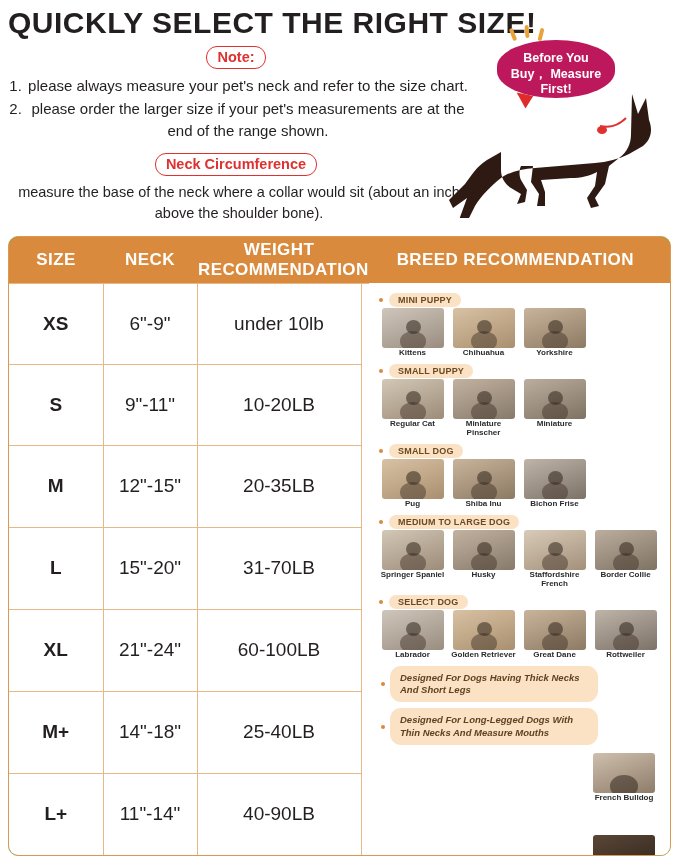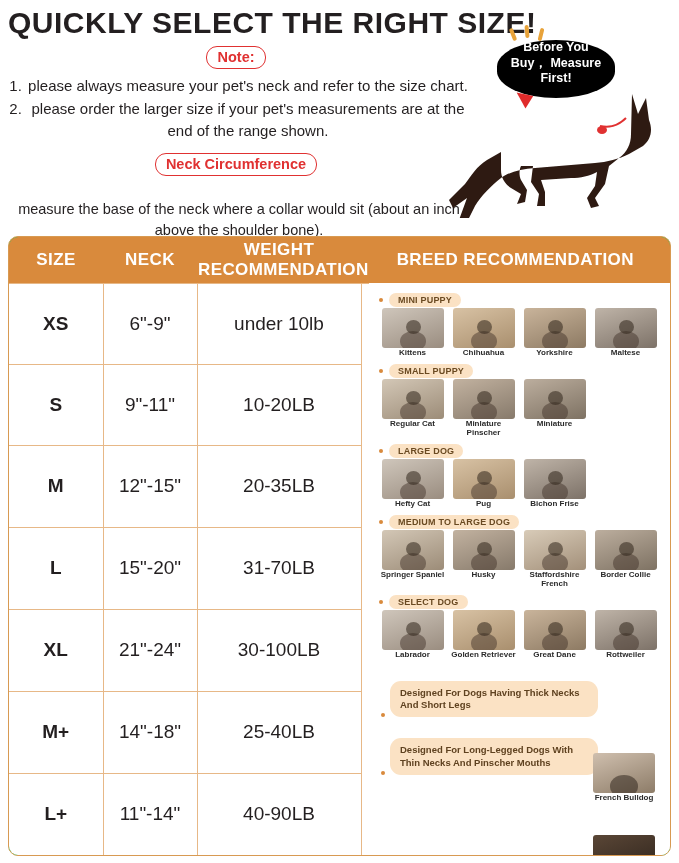--- a/index.html
+++ b/index.html
@@ -48,44 +48,44 @@
     font-size: 15px;
     line-height: 1.42;
   }
   .note-list li { margin-bottom: 2px; }
   .neck-line {
     margin-top: 12px;
   }
   .neck-desc {
     font-size: 14.5px;
     line-height: 1.42;
-    margin-top: 23px;
+    margin-top: 6px;
     padding-left: 6px;
   }
 
   
   .bubble-wrap {
     position: absolute;
     right: 52px;
     top: 28px;
     width: 130px;
     height: 72px;
   }
   .bubble {
     position: absolute;
     left: 0; top: 12px;
     width: 118px; height: 58px;
-    background: #000000;
+    background: #be185d;
     border-radius: 50% / 46%;
     color: #fff;
     font-weight: bold;
     font-size: 12.5px;
     line-height: 1.25;
     display: flex;
-    align-items: flex-start;
+    align-items: flex-end;
     justify-content: center;
     text-align: center;
     padding: 0 8px;
   }
   .bubble:after {
     content: "";
     position: absolute;
     left: 18px; bottom: -10px;
     border-left: 12px solid transparent;
     border-right: 5px solid transparent;
@@ -213,22 +213,23 @@
   }
   .breed-name {
     font-size: 8px;
     font-weight: bold;
     color: #2b2b2b;
     line-height: 1.12;
     margin-top: 1px;
   }
   .note-bar {
     display: flex;
-    align-items: flex-end;
-    margin: 21px 0 2px 4px;
+    align-items: center;
+    margin: 6px 0 2px 4px;
+    font-style: italic;
   }
   .note-bar .dot {
     width: 4px; height: 4px;
     background: #d98a3c;
     border-radius: 50%;
     margin-right: 5px;
     flex: 0 0 auto;
   }
   .note-box {
     background: #fbe2c4;
@@ -317,21 +318,21 @@
           <td class="weight-cell">20-35LB</td>
         </tr>
         <tr style="height:82px">
           <td class="size-cell">L</td>
           <td class="neck-cell">15"-20"</td>
           <td class="weight-cell">31-70LB</td>
         </tr>
         <tr style="height:82px">
           <td class="size-cell">XL</td>
           <td class="neck-cell">21"-24"</td>
-          <td class="weight-cell">30-100LB</td>
+          <td class="weight-cell">60-100LB</td>
         </tr>
         <tr style="height:82px">
           <td class="size-cell">M+</td>
           <td class="neck-cell">14"-18"</td>
           <td class="weight-cell">25-40LB</td>
         </tr>
         <tr style="height:82px">
           <td class="size-cell">L+</td>
           <td class="neck-cell">11"-14"</td>
           <td class="weight-cell">40-90LB</td>
@@ -355,27 +356,20 @@
               </div>
               <div class="breed-name">Chihuahua</div>
             </div>
             <div class="breed-item">
               <div class="thumb" style="background:linear-gradient(160deg,#c9b49b,#8d7a63)">
                 <div style="position:absolute;left:50%;top:58%;width:26px;height:20px;margin-left:-13px;border-radius:50% 50% 45% 45%;background:rgba(60,45,35,.45)"></div>
                 <div style="position:absolute;left:50%;top:30%;width:15px;height:14px;margin-left:-7px;border-radius:50%;background:rgba(50,38,28,.55)"></div>
               </div>
               <div class="breed-name">Yorkshire</div>
             </div>
-            <div class="breed-item">
-              <div class="thumb" style="background:linear-gradient(160deg,#bfb4a8,#7d7268)">
-                <div style="position:absolute;left:50%;top:58%;width:26px;height:20px;margin-left:-13px;border-radius:50% 50% 45% 45%;background:rgba(60,45,35,.45)"></div>
-                <div style="position:absolute;left:50%;top:30%;width:15px;height:14px;margin-left:-7px;border-radius:50%;background:rgba(50,38,28,.55)"></div>
-              </div>
-              <div class="breed-name">Maltese</div>
-            </div>
           </div></div>
         <div class="group"><div class="group-tag">SMALL PUPPY</div><div class="row-imgs">
             <div class="breed-item">
               <div class="thumb" style="background:linear-gradient(160deg,#d3c7b6,#9c8c78)">
                 <div style="position:absolute;left:50%;top:58%;width:26px;height:20px;margin-left:-13px;border-radius:50% 50% 45% 45%;background:rgba(60,45,35,.45)"></div>
                 <div style="position:absolute;left:50%;top:30%;width:15px;height:14px;margin-left:-7px;border-radius:50%;background:rgba(50,38,28,.55)"></div>
               </div>
               <div class="breed-name">Regular Cat</div>
             </div>
             <div class="breed-item">
@@ -386,34 +380,34 @@
               <div class="breed-name">Minlature Pinscher</div>
             </div>
             <div class="breed-item">
               <div class="thumb" style="background:linear-gradient(160deg,#bcae9e,#7e7263)">
                 <div style="position:absolute;left:50%;top:58%;width:26px;height:20px;margin-left:-13px;border-radius:50% 50% 45% 45%;background:rgba(60,45,35,.45)"></div>
                 <div style="position:absolute;left:50%;top:30%;width:15px;height:14px;margin-left:-7px;border-radius:50%;background:rgba(50,38,28,.55)"></div>
               </div>
               <div class="breed-name">Miniature</div>
             </div>
           </div></div>
-        <div class="group"><div class="group-tag">LARGE DOG</div><div class="row-imgs">
-            <div class="breed-item">
-              <div class="thumb" style="background:linear-gradient(160deg,#cfc6bb,#9a8d80)">
-                <div style="position:absolute;left:50%;top:58%;width:26px;height:20px;margin-left:-13px;border-radius:50% 50% 45% 45%;background:rgba(60,45,35,.45)"></div>
-                <div style="position:absolute;left:50%;top:30%;width:15px;height:14px;margin-left:-7px;border-radius:50%;background:rgba(50,38,28,.55)"></div>
-              </div>
-              <div class="breed-name">Hefty Cat</div>
-            </div>
+        <div class="group"><div class="group-tag">SMALL DOG</div><div class="row-imgs">
             <div class="breed-item">
               <div class="thumb" style="background:linear-gradient(160deg,#d8c2a4,#a98f6e)">
                 <div style="position:absolute;left:50%;top:58%;width:26px;height:20px;margin-left:-13px;border-radius:50% 50% 45% 45%;background:rgba(60,45,35,.45)"></div>
                 <div style="position:absolute;left:50%;top:30%;width:15px;height:14px;margin-left:-7px;border-radius:50%;background:rgba(50,38,28,.55)"></div>
               </div>
               <div class="breed-name">Pug</div>
+            </div>
+            <div class="breed-item">
+              <div class="thumb" style="background:linear-gradient(160deg,#c9b49b,#8d7a63)">
+                <div style="position:absolute;left:50%;top:58%;width:26px;height:20px;margin-left:-13px;border-radius:50% 50% 45% 45%;background:rgba(60,45,35,.45)"></div>
+                <div style="position:absolute;left:50%;top:30%;width:15px;height:14px;margin-left:-7px;border-radius:50%;background:rgba(50,38,28,.55)"></div>
+              </div>
+              <div class="breed-name">Shiba Inu</div>
             </div>
             <div class="breed-item">
               <div class="thumb" style="background:linear-gradient(160deg,#bfb4a8,#7d7268)">
                 <div style="position:absolute;left:50%;top:58%;width:26px;height:20px;margin-left:-13px;border-radius:50% 50% 45% 45%;background:rgba(60,45,35,.45)"></div>
                 <div style="position:absolute;left:50%;top:30%;width:15px;height:14px;margin-left:-7px;border-radius:50%;background:rgba(50,38,28,.55)"></div>
               </div>
               <div class="breed-name">Bichon Frise</div>
             </div>
           </div></div>
         <div class="group"><div class="group-tag">MEDIUM TO LARGE DOG</div><div class="row-imgs">
@@ -481,21 +475,21 @@
           <div class="note-box">Designed For Dogs Having Thick Necks And Short Legs</div>
         </div>
         <div class="tail-item b1">
           <div class="thumb" style="background:linear-gradient(160deg,#cfbfae,#8d7c68)">
             <div style="position:absolute;left:50%;top:55%;width:28px;height:22px;margin-left:-14px;border-radius:50% 50% 45% 45%;background:rgba(40,30,22,.5)"></div>
           </div>
           <div class="breed-name">French Bulldog</div>
         </div>
         <div class="note-bar">
           <span class="dot"></span>
-          <div class="note-box">Designed For Long-Legged Dogs With Thin Necks And Pinscher Mouths</div>
+          <div class="note-box">Designed For Long-Legged Dogs With Thin Necks And Measure Mouths</div>
         </div>
         <div class="tail-item b2">
           <div class="thumb" style="background:linear-gradient(160deg,#5a4636,#2e241c)"></div>
         </div>
       </div>
   </div>
 
 </div>
 
 </body></html>

